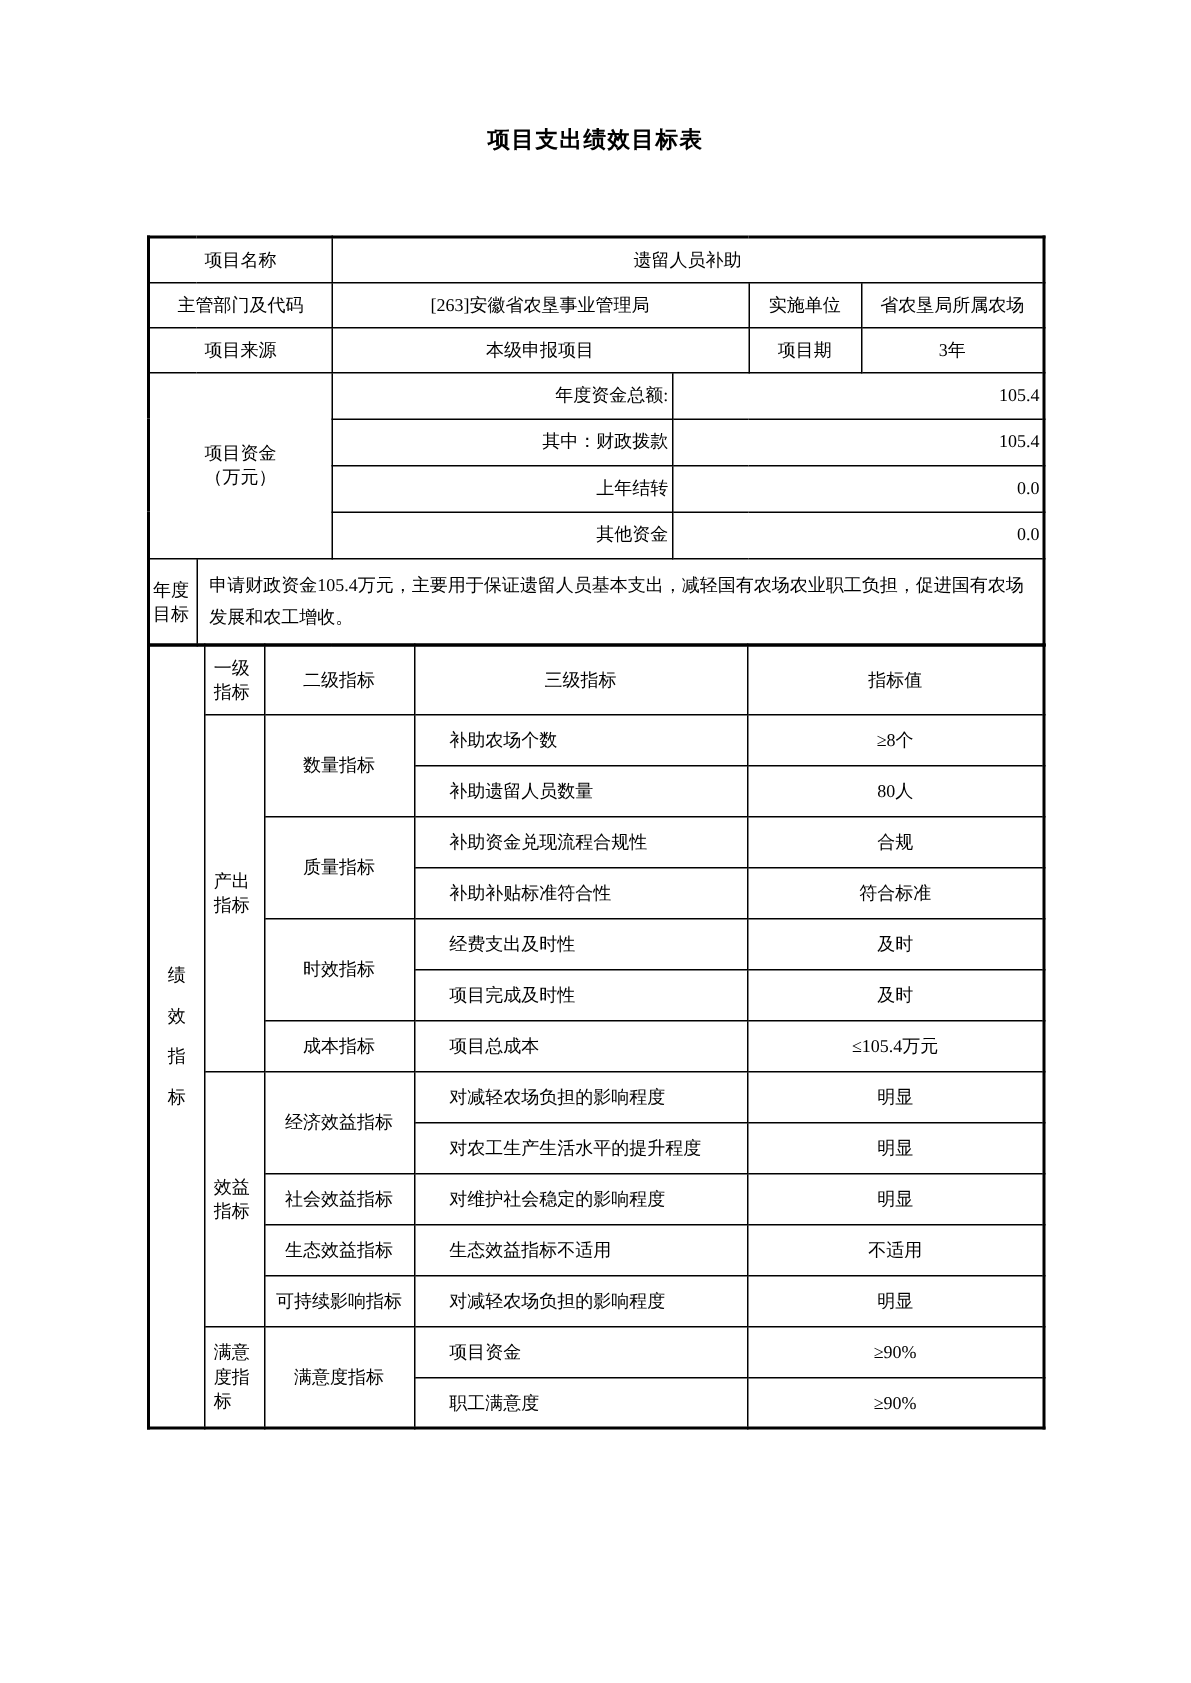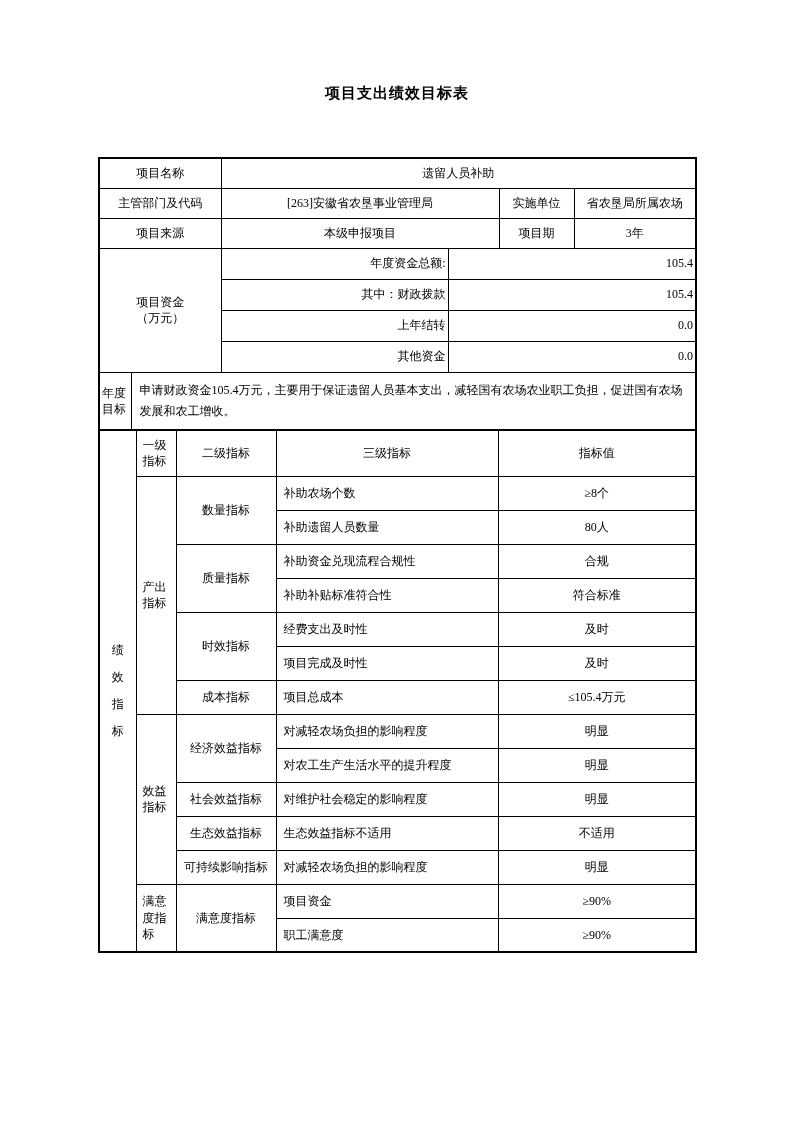--- a/index.html
+++ b/index.html
@@ -64,21 +64,21 @@
     line-height: 1.7;
   }
   .w2 { width: 27px; margin: 0 auto; word-break: break-all; text-align: left; }
   .vert {
     width: 14px;
     margin: 0 auto;
     word-break: break-all;
     text-align: center;
     line-height: 27px;
   }
-  .l3 { text-align: left; padding-left: 7px; }
+  .l3 { text-align: left; padding-left: 23px; }
 </style>
 </head>
 <body>
 
 <div class="page">
 
   <h1 class="doc-title">项目支出绩效目标表</h1>
 
   <div class="tables">
 

